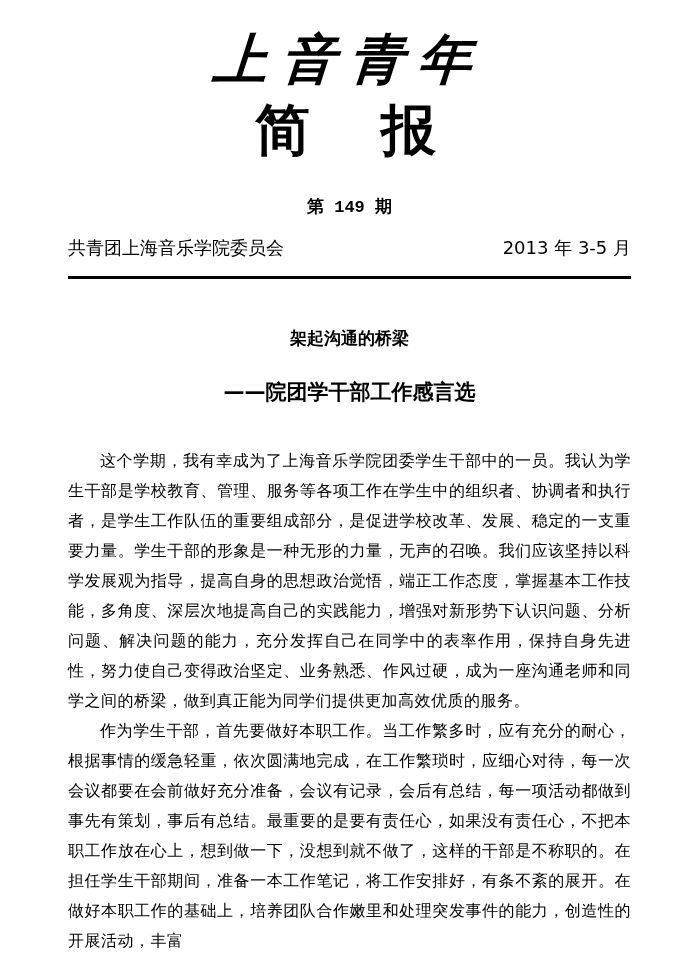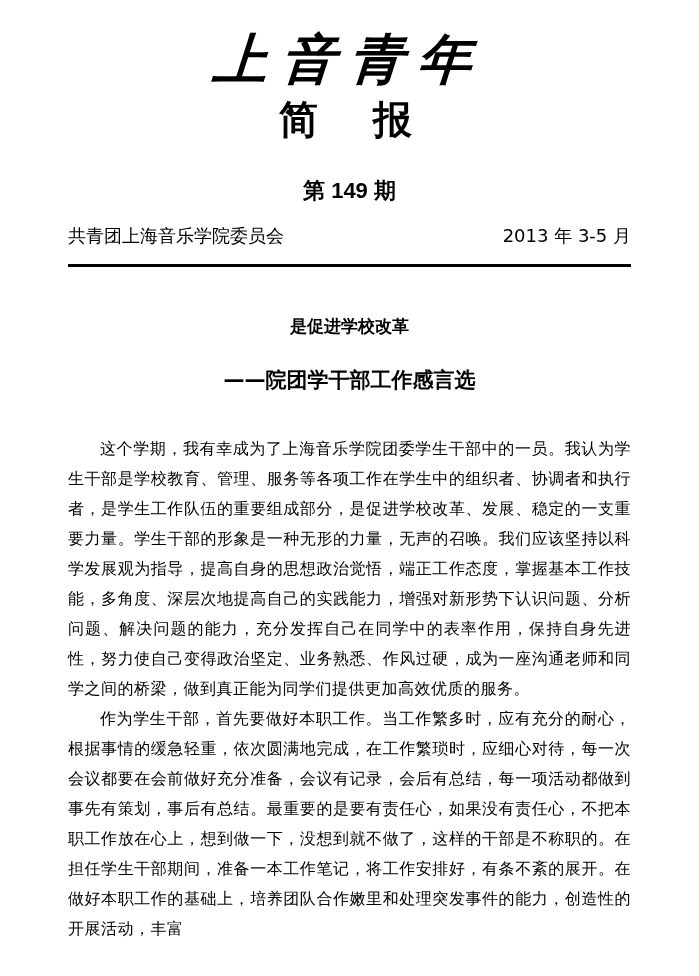--- a/index.html
+++ b/index.html
@@ -26,29 +26,29 @@
     font-size: 54px;
     font-weight: bold;
     font-style: italic;
     letter-spacing: 14px;
     line-height: 1.1;
     margin: 0;
     transform: skewX(-4deg);
   }
   .bulletin-title {
     font-family: "DejaVu Sans", "Liberation Sans", sans-serif;
-    font-size: 39px;
+    font-size: 55px;
     font-weight: bold;
     letter-spacing: 8px;
     line-height: 1.2;
     margin: 8px 0 0 0;
   }
   .issue-number {
-    font-family: Liberation Sans, sans-serif;
-    font-size: 22px;
+    font-family: Liberation Mono, monospace;
+    font-size: 17px;
     font-weight: bold;
     margin-top: 32px;
   }
   .meta-row {
     display: flex;
     justify-content: space-between;
     align-items: baseline;
     font-size: 18px;
     margin-top: 18px;
     font-family: "DejaVu Sans", "Liberation Sans", sans-serif;
@@ -96,21 +96,21 @@
     <div class="issue-number">第 149 期</div>
   </div>
 
   <div class="meta-row">
     <span>共青团上海音乐学院委员会</span>
     <span>2013 年 3-5 月</span>
   </div>
 
   <hr class="rule">
 
-  <div class="article-title">是促进学校改革</div>
+  <div class="article-title">架起沟通的桥梁</div>
 
   <div class="article-subtitle">——院团学干部工作感言选</div>
 
   <div class="article-body">
     <p>这个学期，我有幸成为了上海音乐学院团委学生干部中的一员。我认为学生干部是学校教育、管理、服务等各项工作在学生中的组织者、协调者和执行者，是学生工作队伍的重要组成部分，是促进学校改革、发展、稳定的一支重要力量。学生干部的形象是一种无形的力量，无声的召唤。我们应该坚持以科学发展观为指导，提高自身的思想政治觉悟，端正工作态度，掌握基本工作技能，多角度、深层次地提高自己的实践能力，增强对新形势下认识问题、分析问题、解决问题的能力，充分发挥自己在同学中的表率作用，保持自身先进性，努力使自己变得政治坚定、业务熟悉、作风过硬，成为一座沟通老师和同学之间的桥梁，做到真正能为同学们提供更加高效优质的服务。</p>
     <p>作为学生干部，首先要做好本职工作。当工作繁多时，应有充分的耐心，根据事情的缓急轻重，依次圆满地完成，在工作繁琐时，应细心对待，每一次会议都要在会前做好充分准备，会议有记录，会后有总结，每一项活动都做到事先有策划，事后有总结。最重要的是要有责任心，如果没有责任心，不把本职工作放在心上，想到做一下，没想到就不做了，这样的干部是不称职的。在担任学生干部期间，准备一本工作笔记，将工作安排好，有条不紊的展开。在做好本职工作的基础上，培养团队合作嫩里和处理突发事件的能力，创造性的开展活动，丰富</p>
   </div>
 
 </div>
 

